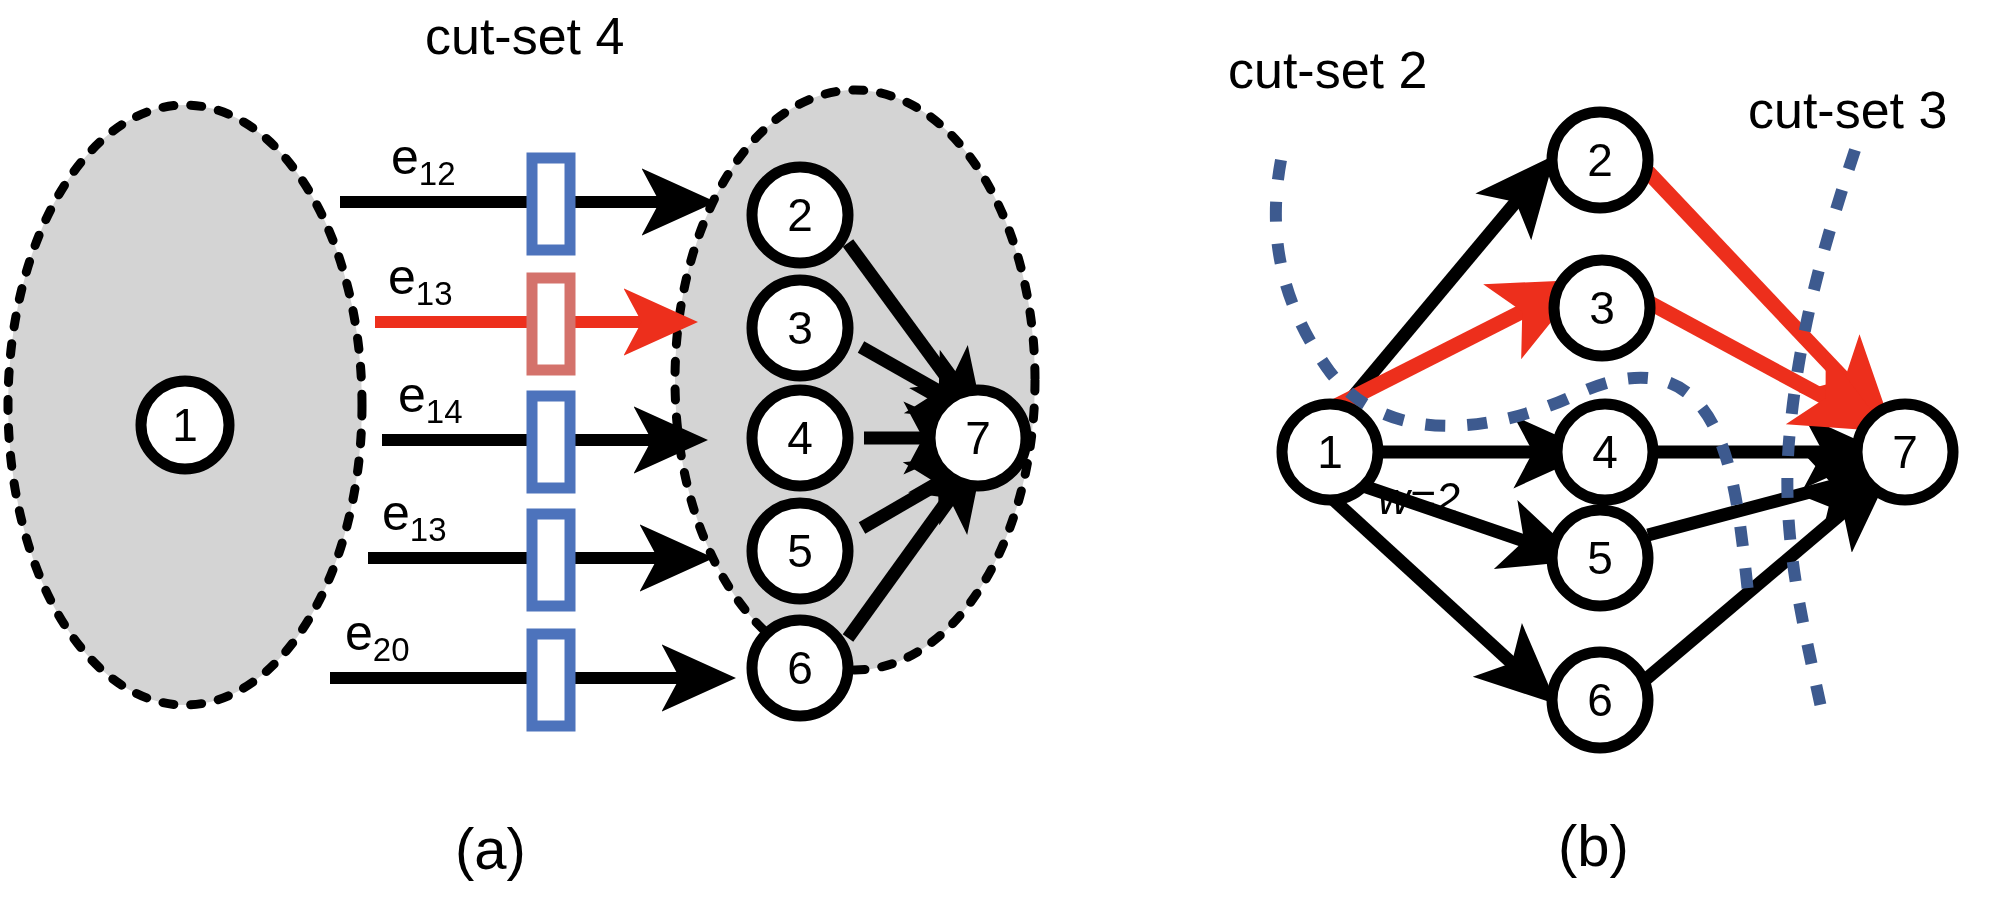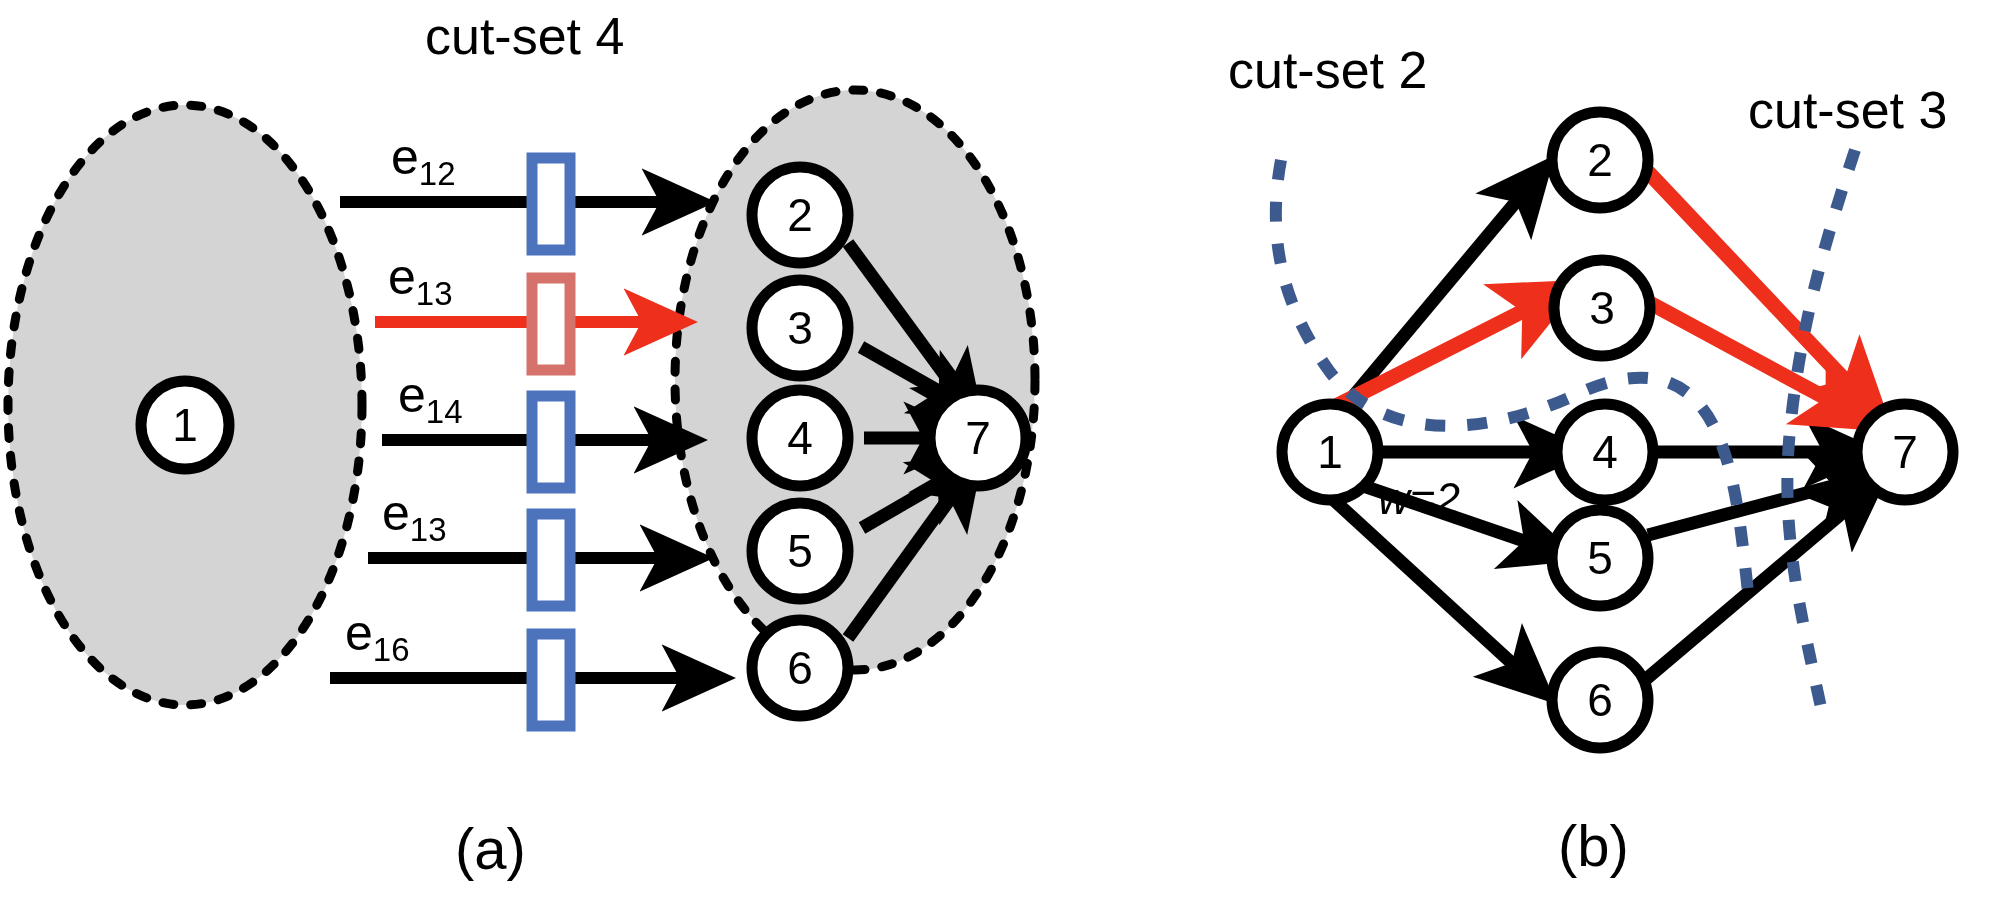--- a/index.html
+++ b/index.html
@@ -142,21 +142,21 @@
   <div class="lbl elabel" style="left:388px;top:248px;">
     <span>e</span><sub>13</sub>
   </div>
   <div class="lbl elabel" style="left:398px;top:366px;">
     <span>e</span><sub>14</sub>
   </div>
   <div class="lbl elabel" style="left:382px;top:484px;">
     <span>e</span><sub>13</sub>
   </div>
   <div class="lbl elabel" style="left:345px;top:604px;">
-    <span>e</span><sub>16</sub>
+    <span>e</span><sub>20</sub>
   </div>
 
   <div class="lbl panel" style="left:455px;top:815px;">(a)</div>
 
   <div class="lbl cutlbl" style="left:1228px;top:40px;text-align:center;">cut-set 2</div>
   <div class="lbl cutlbl" style="left:1748px;top:80px;">cut-set 3</div>
 
   <div class="lbl wlabel" style="left:1378px;top:462px;margin-top:12px;">
     <em>w</em><span>=2</span>
   </div>

